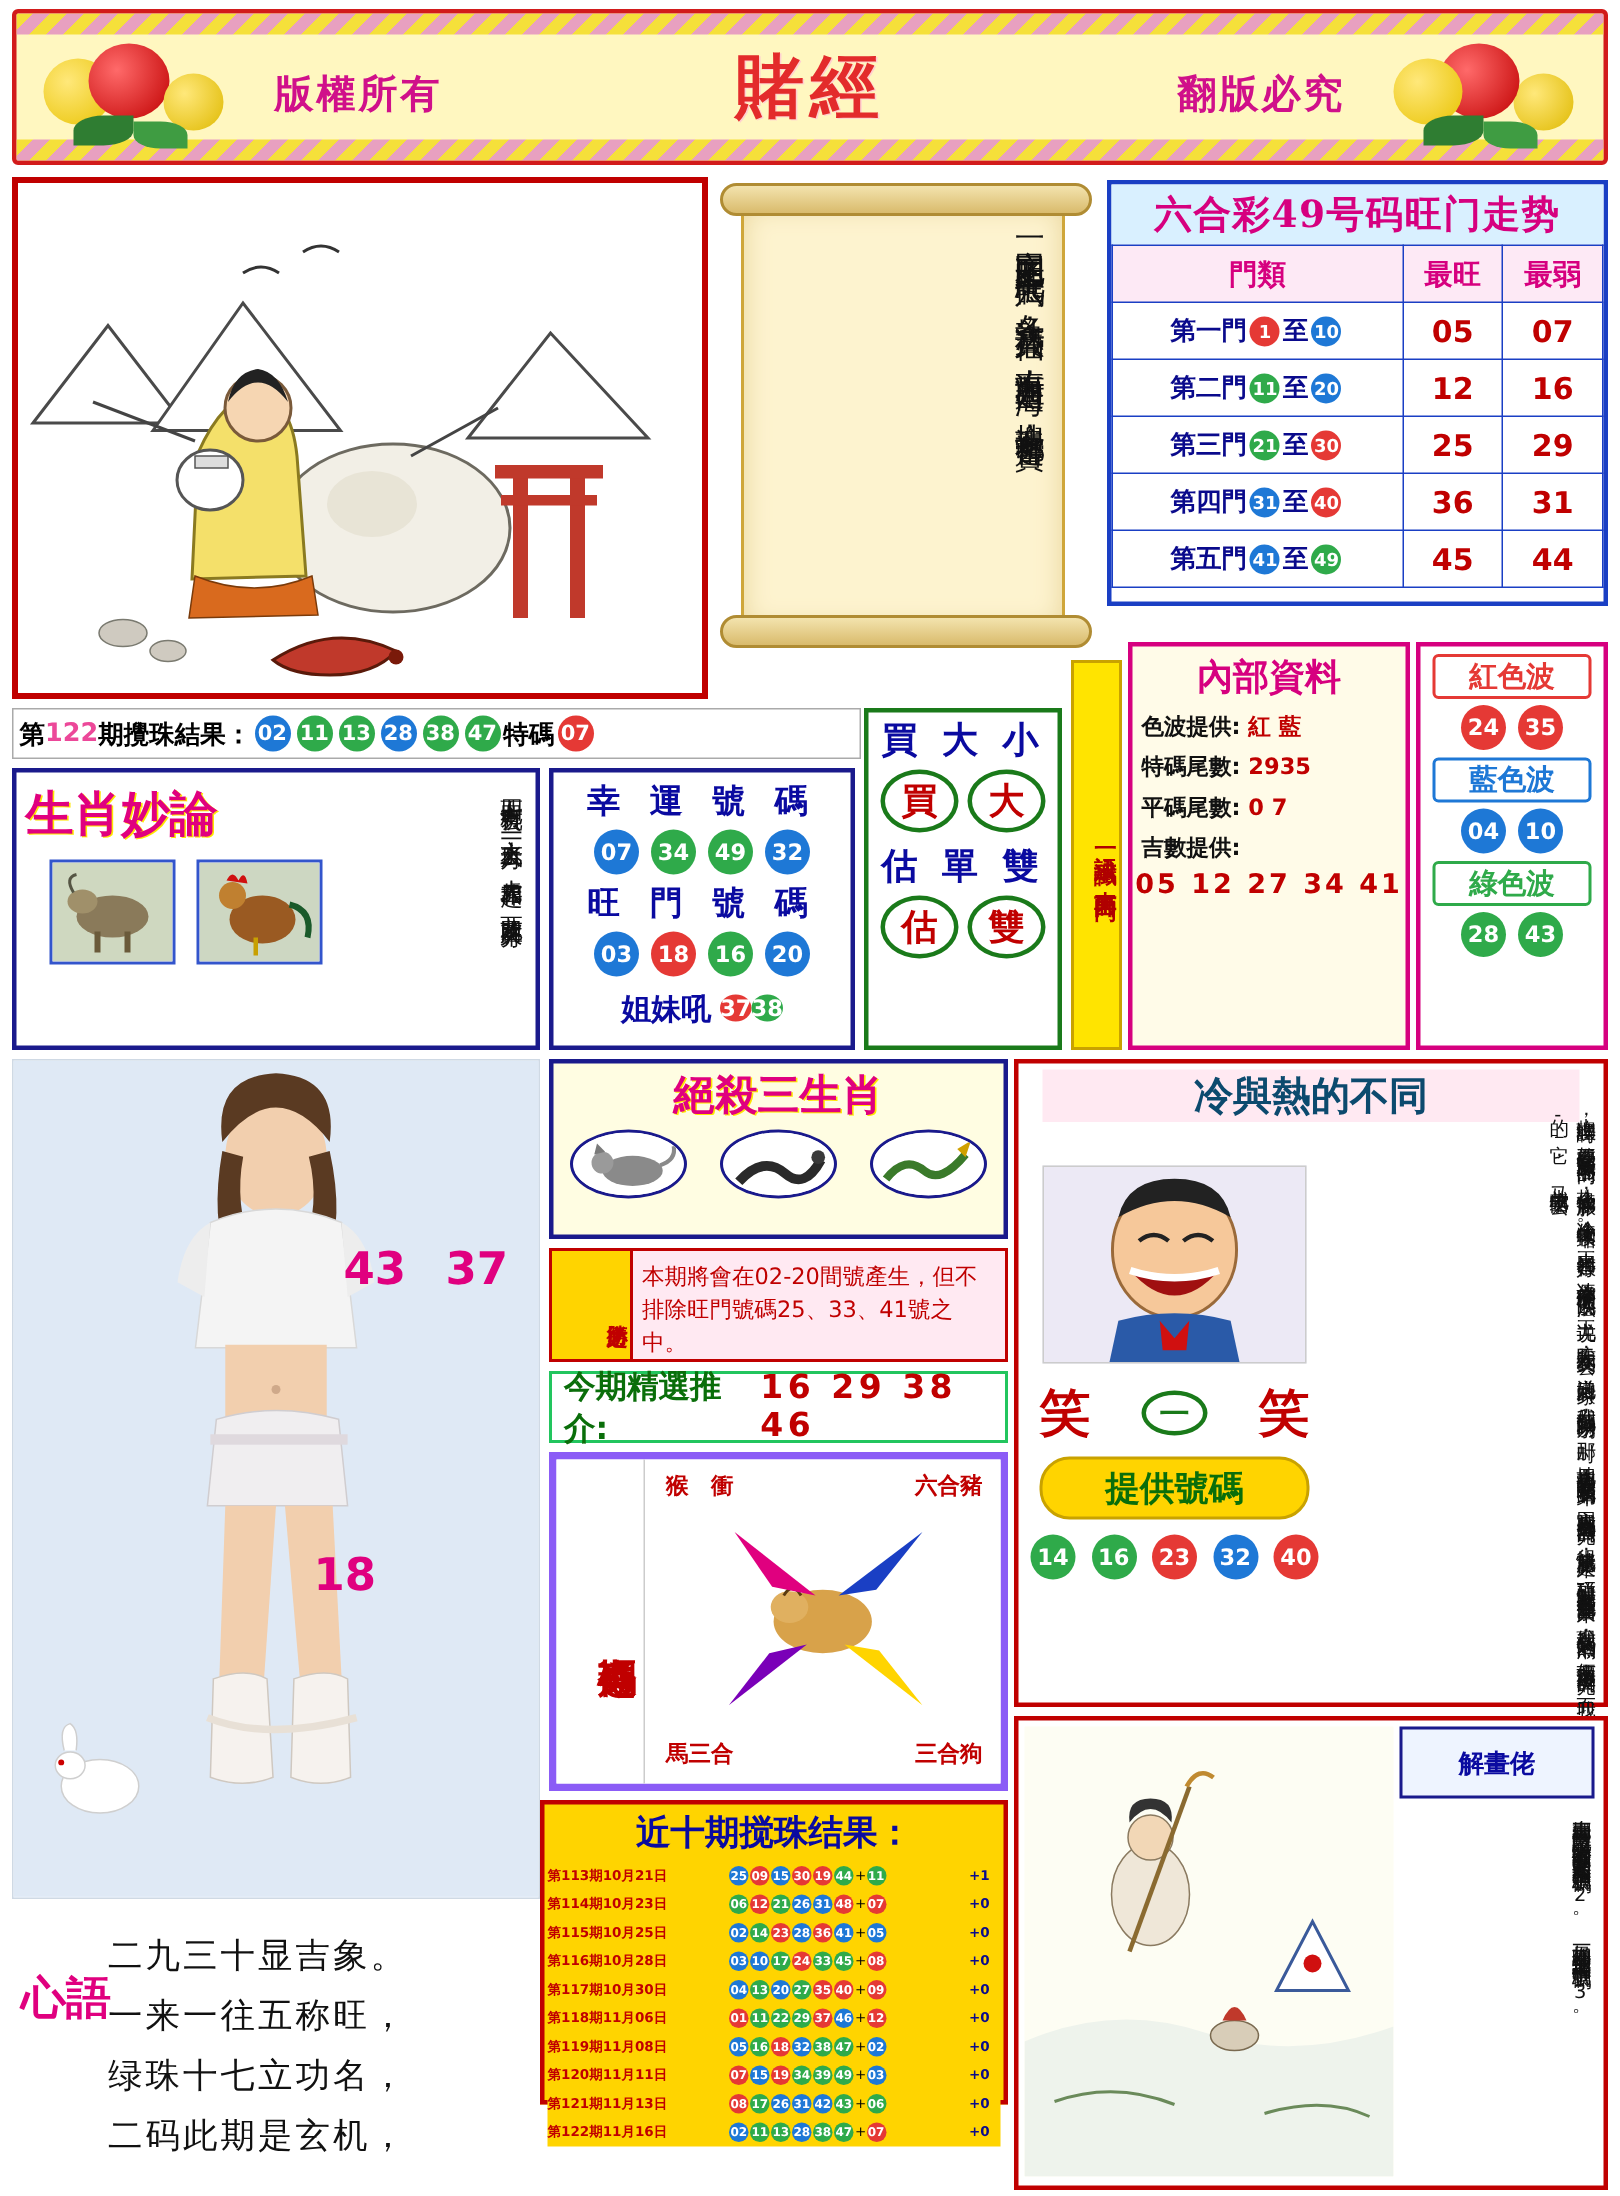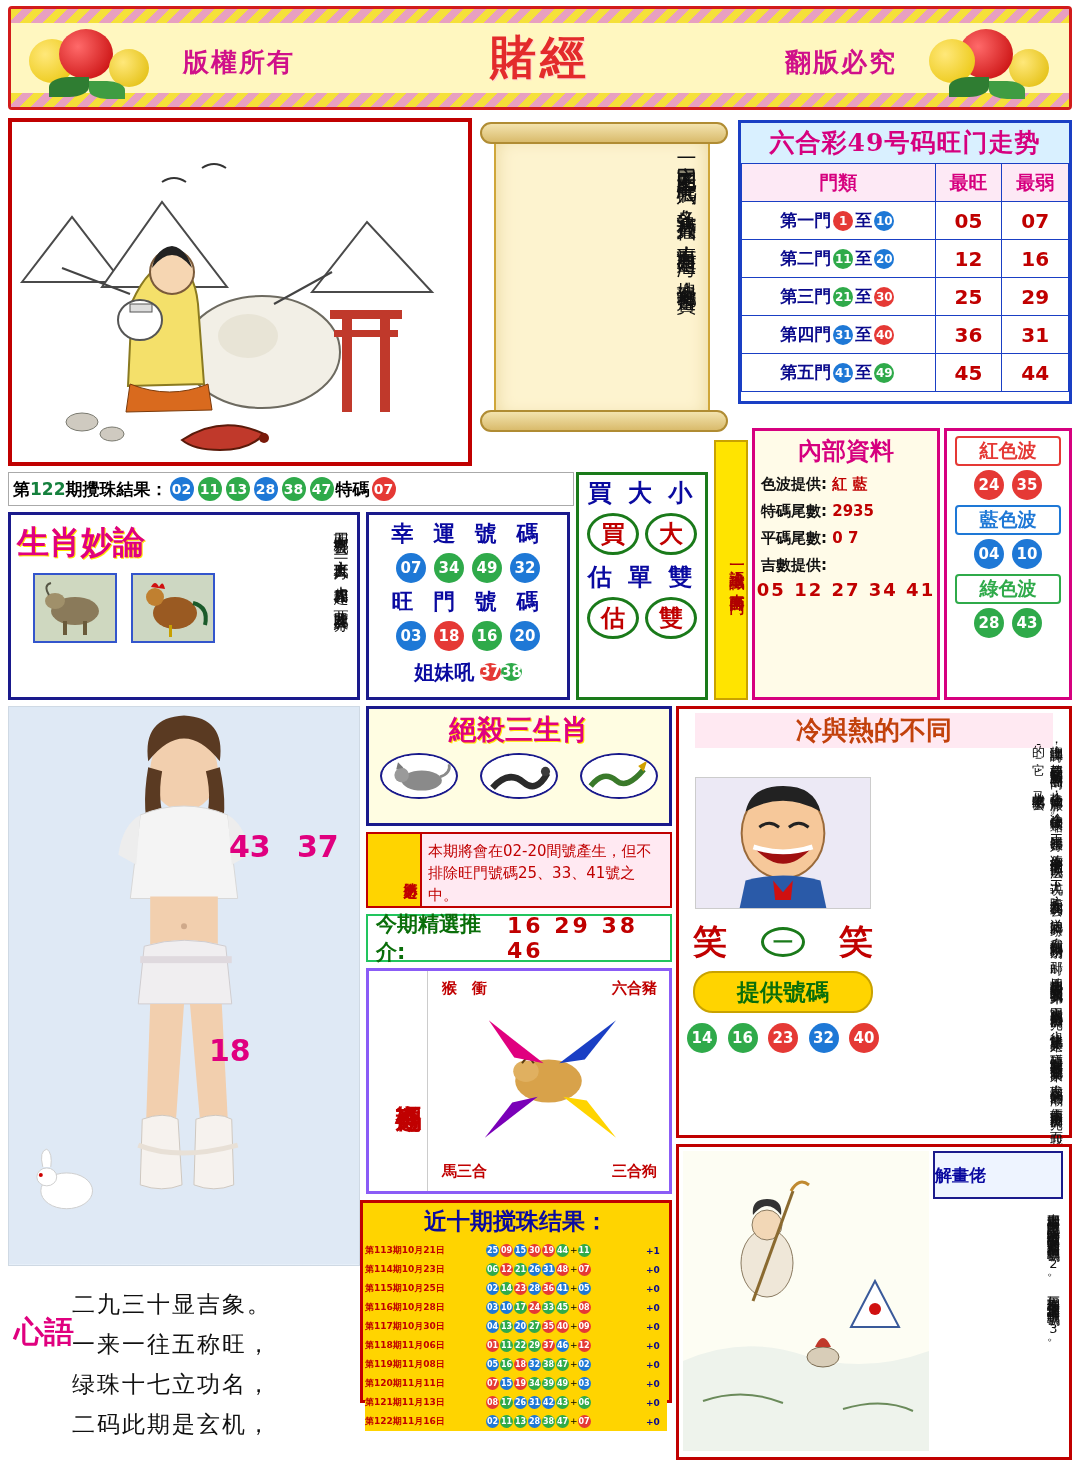--- a/index.html
+++ b/index.html
@@ -248,40 +248,40 @@
     left:366px; top:914px; width:306px; height:48px;
     border:2px solid #22c55e; background:#fff;
     display:flex; align-items:center; padding-left:8px;
   }
   #jingxuan-label { font-size:21px;font-weight:bold;color:#0a6e0a; }
   #jingxuan-nums { font-size:22px;font-weight:bold;color:#c00000; margin-left:8px; letter-spacing:3px; }
 
   
   #tou-panel {
     left:366px; top:968px; width:306px; height:226px;
-    border:3px solid #8b5cf6; background:#fff;
+    border:5px solid #8b5cf6; background:#fff;
     display:flex;
   }
   #tou-label {
     width:58px; background:#fff;
     writing-mode:vertical-rl; text-orientation:upright;
     font-size:26px;font-weight:bold;color:#c00000;
     text-align:center; padding-top:8px;
     font-family:"DejaVu Serif","Liberation Serif",serif;
   }
   #tou-diagram { flex:1; position:relative; background:#fff; border-left:1px solid #ccc; }
   .tou-node { position:absolute; font-size:15px;font-weight:bold;color:#c00000; }
 
   
   #article-panel {
     left:676px; top:706px; width:396px; height:432px;
     border:3px solid #c00000; background:#fff;
   }
   #article-title {
-    text-align:center;font-size:26px;font-weight:bold;color:#c2410c;
+    text-align:center;font-size:26px;font-weight:bold;color:#0c4a6e;
     font-family:"DejaVu Serif","Liberation Serif",serif; margin:4px 16px;
     background:#ffe9f2;
   }
   #article-text {
     position:absolute; right:4px; top:26px; width:186px; height:400px;
     writing-mode:vertical-rl; text-orientation:upright;
     font-size:13px; line-height:18px; color:#111; letter-spacing:1px;
   }
   .face-box { position:absolute; left:16px; top:68px; width:176px; height:132px; background:#eceaf6; border:1px solid #ccc;}
   .xiao-row { position:absolute; left:14px; top:210px; width:180px; display:flex; align-items:center; justify-content:space-between;}
@@ -346,21 +346,21 @@
   }
   #br-paint { position:absolute; left:4px; top:4px; width:246px; height:300px; background:#fdfdf5; }
   #br-text {
     position:absolute; right:6px; top:56px; width:130px; height:246px;
     writing-mode:vertical-rl; text-orientation:upright;
     font-size:13px; line-height:19px; color:#111; letter-spacing:1px;
   }
   #jiehua-box {
     position:absolute; right:6px; top:4px; width:130px; height:48px;
     border:2px solid #1a1a8c; background:#eef4ff;
-    display:flex;align-items:center;
+    display:flex;align-items:center;justify-content:center;
     font-size:17px;font-weight:bold;color:#0a0aa0;
   }
 </style>
 </head>
 <body>
 
 <div id="header" class="abs">
   <div class="hdr-zig top"></div>
   <div class="hdr-zig bot"></div>
   <div class="rose left">
@@ -453,21 +453,21 @@
           <td><span>第五門</span><span class="ball b-blue">41</span><span>至</span><span class="ball b-green">49</span></td>
           <td class="val">45</td>
           <td class="val">44</td>
         </tr>
       </tbody>
   </table>
 </div>
 
 <div id="result-strip" class="abs">
   <span class="lbl">第</span>
-  <span class="lbl" style="color:#15803d">122</span>
+  <span class="lbl" style="color:#ec4899">122</span>
   <span class="lbl">期攪珠結果：</span>
   <span id="result-balls"><span class="res-ball b-blue">02</span><span class="res-ball b-green">11</span><span class="res-ball b-green">13</span><span class="res-ball b-blue">28</span><span class="res-ball b-green">38</span><span class="res-ball b-green">47</span></span>
   <span class="lbl">特碼</span>
   <span id="result-special"><span class="res-ball b-red">07</span></span>
 </div>
 
 <div id="sx-panel" class="abs">
   <div id="sx-title">生肖妙論</div>
   <div class="animal-box" style="left:22px; top:58px;">
     <svg width="100%" height="100%" viewBox="0 0 80 66">

